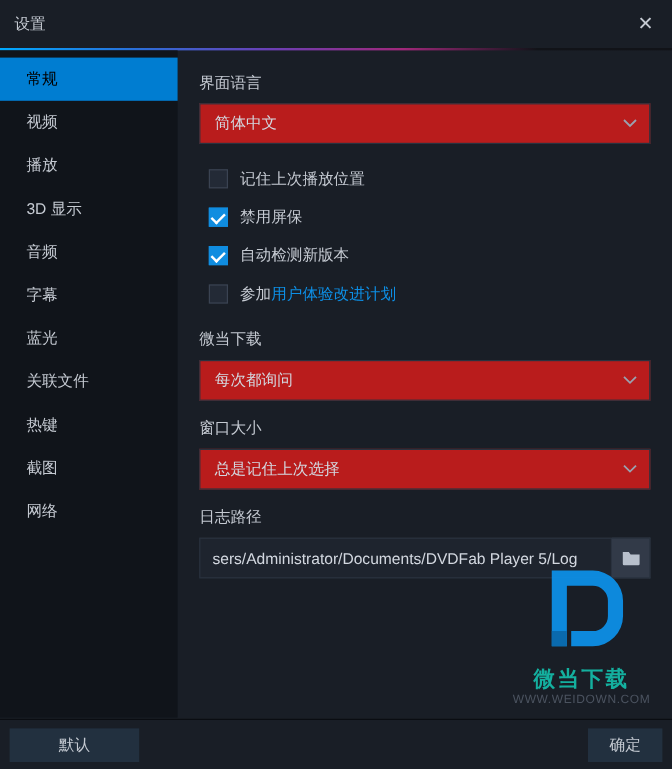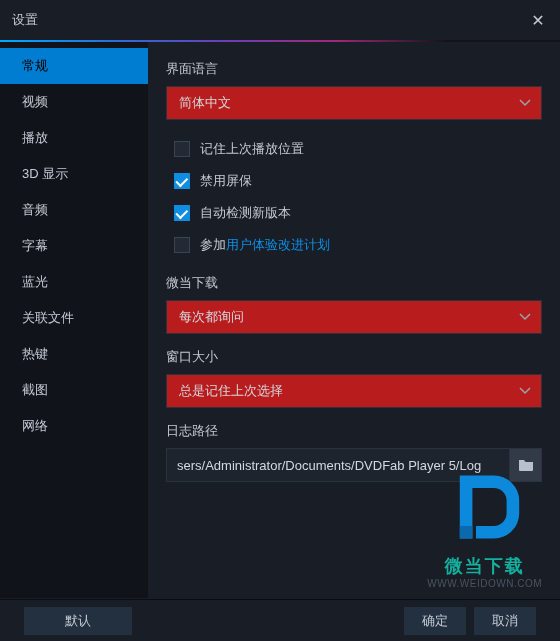--- a/index.html
+++ b/index.html
@@ -149,21 +149,21 @@
 }
 .footer {
   position: absolute;
   bottom: 0;
   left: 0;
   right: 0;
   height: 42px;
   border-top: 1px solid #0a0d12;
   display: flex;
   align-items: center;
-  padding: 0 24px;
+  padding: 0 8px;
   background: #191e26;
 }
 .btn {
   width: 108px;
   height: 28px;
   background: #22303f;
   color: #c5cad2;
   display: flex;
   align-items: center;
   justify-content: center;
@@ -320,17 +320,14 @@
 </div>
 
 <div class="footer">
   <div class="btn">
       <span>默认</span>
     </div>
   <div class="footer-right">
     <div class="btn">
         <span>确定</span>
       </div>
-    <div class="btn">
-        <span>取消</span>
-      </div>
   </div>
 </div>
 
 </body></html>

